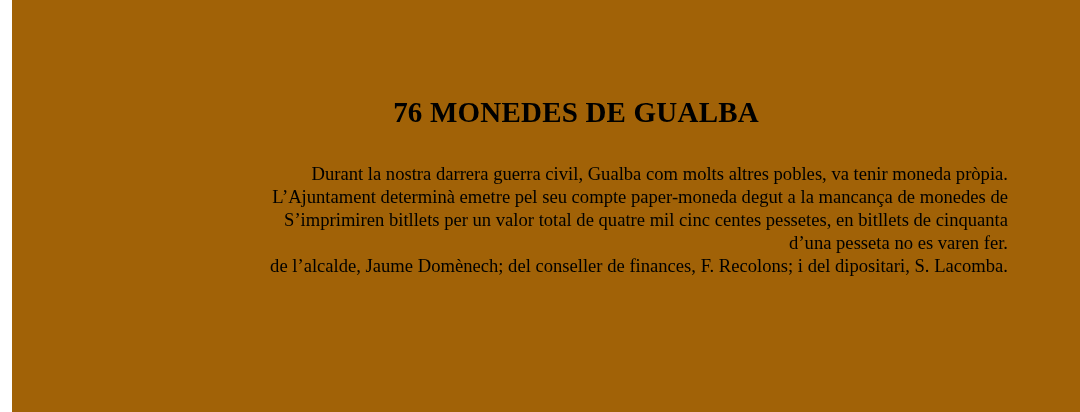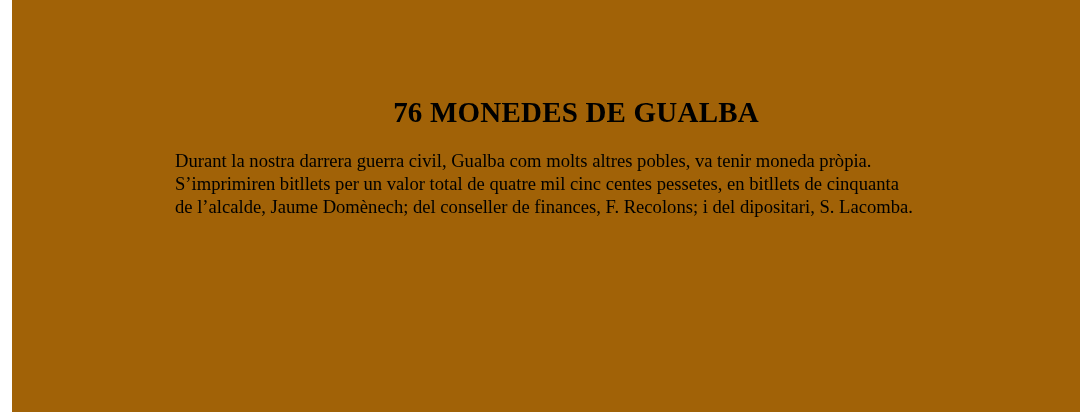--- a/index.html
+++ b/index.html
@@ -35,30 +35,33 @@
       letter-spacing: 0.2px;
       margin: 0;
     }
     .body {
       position: absolute;
       left: 163px;
       top: 149px;
       width: 820px;
       font-size: 18.6px;
       line-height: 23.1px;
-      margin: 0;
+      margin: 13px;
+      text-align: right;
     }
     .line {
       display: block;
       white-space: nowrap;
     }
   </style>
 </head>
 <body>
 
 <div class="page">
   <h1 class="title">76 MONEDES DE GUALBA</h1>
   <div class="body">
     <span class="line">Durant la nostra darrera guerra civil, Gualba com molts altres pobles, va tenir moneda pròpia.</span>
+    <span class="line">L’Ajuntament determinà emetre pel seu compte paper-moneda degut a la mancança de monedes de</span>
     <span class="line">S’imprimiren bitllets per un valor total de quatre mil cinc centes pessetes, en bitllets de cinquanta</span>
+    <span class="line">d’una pesseta no es varen fer.</span>
     <span class="line">de l’alcalde, Jaume Domènech; del conseller de finances, F. Recolons; i del dipositari, S. Lacomba.</span>
   </div>
 </div>
 
 </body></html>

